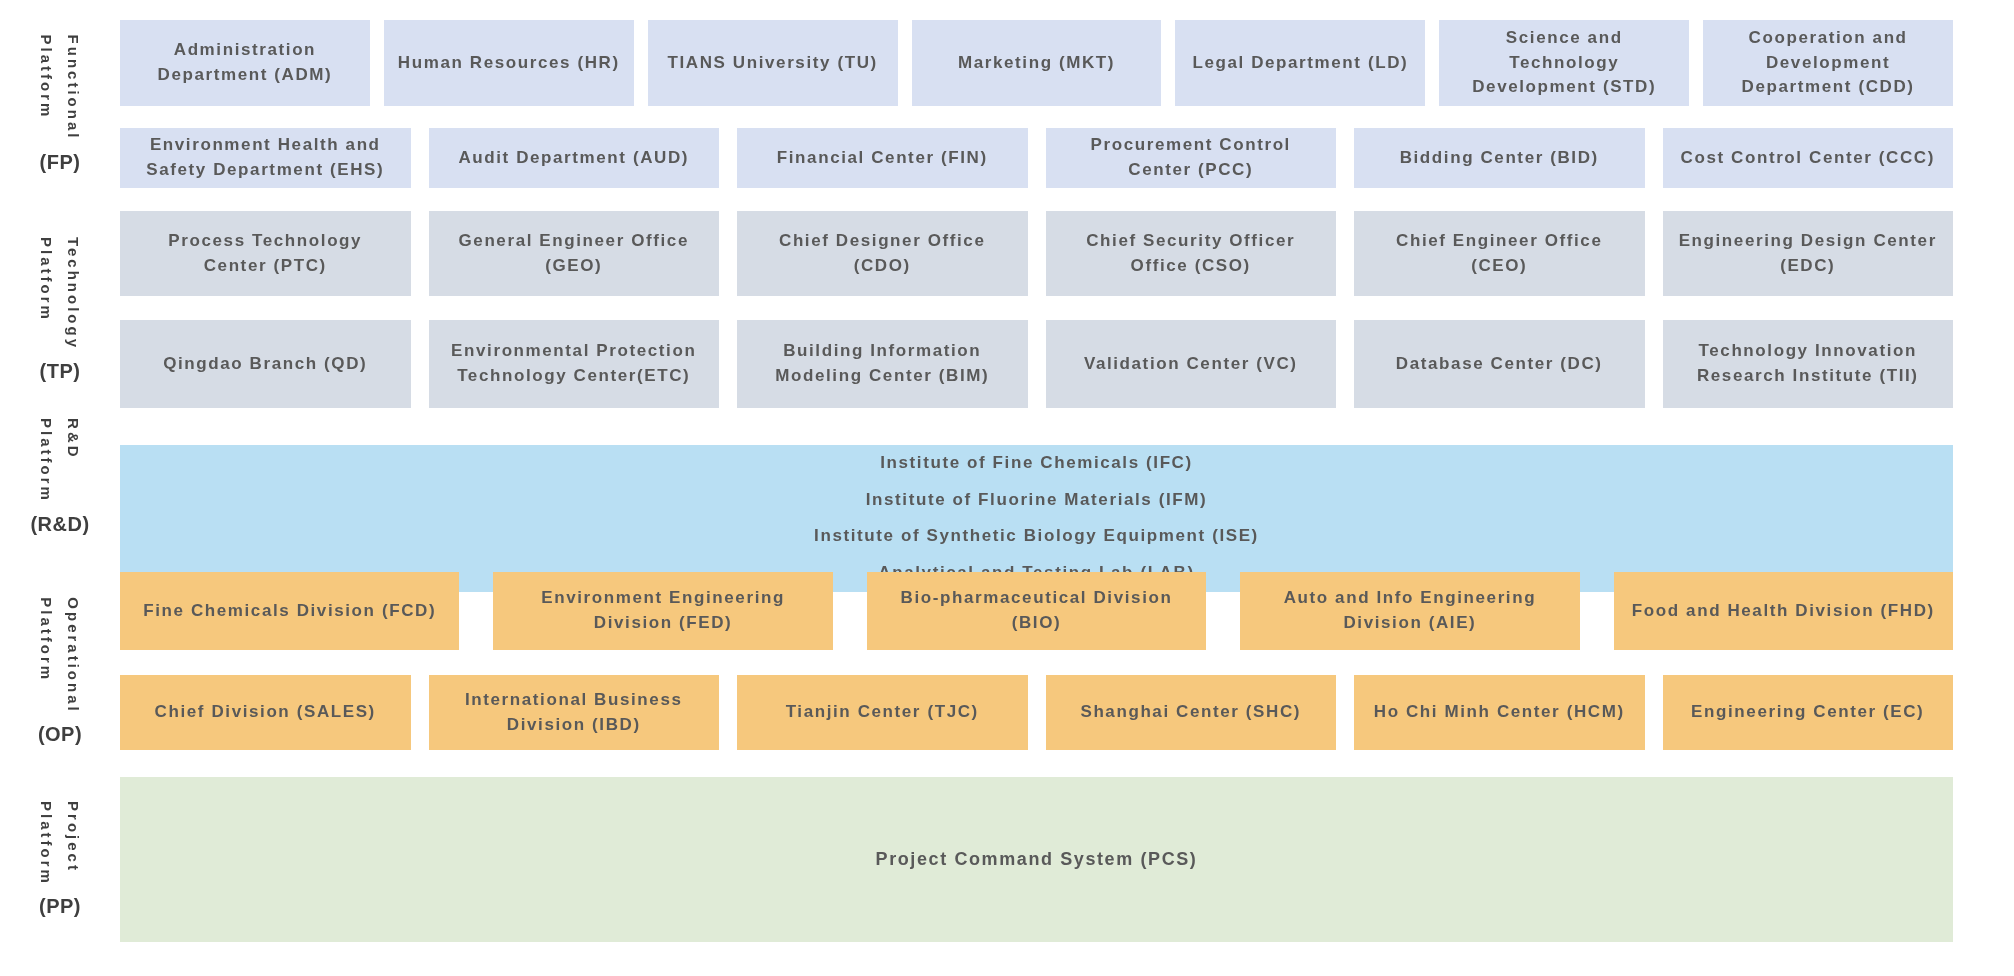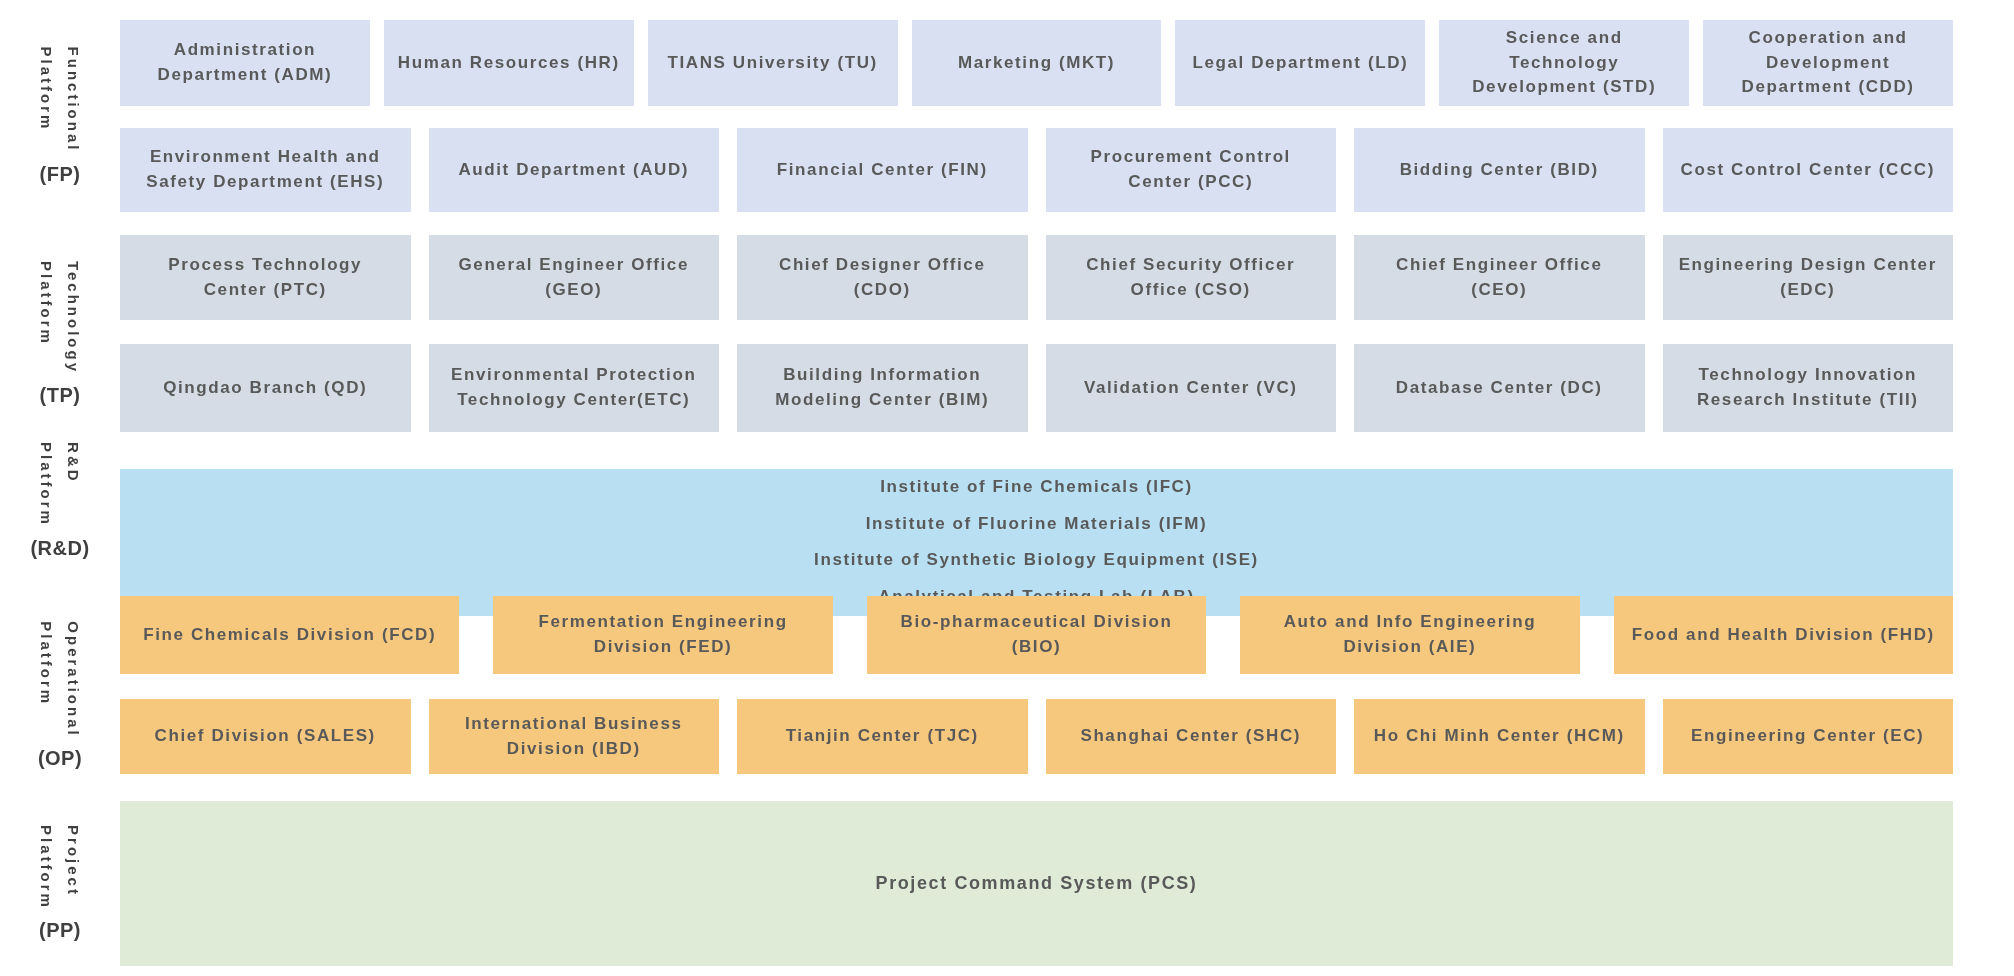--- a/index.html
+++ b/index.html
@@ -39,21 +39,21 @@
   .row-1 { column-gap:0; }
   .box {
     flex:1; display:flex; align-items:center; justify-content:center;
     text-align:center; box-sizing:border-box; padding:6px 14px;
     font-weight:700; font-size:17px; letter-spacing:1.6px; line-height:1.45;
     color:var(--box_text,#595959);
   }
   
   .group-fp { margin-top:20px; }
   .group-fp .r1 { height:86px; }
-  .group-fp .r2 { height:84px; margin-top:22px; }
+  .group-fp .r2 { height:60px; margin-top:22px; }
   .group-fp .box { background:var(--fp_box,#D8E0F2); }
   
   .group-tp { margin-top:23px; }
   .group-tp .r3 { height:85px; }
   .group-tp .r4 { height:88px; margin-top:24px; }
   .group-tp .box { background:var(--tp_box,#D6DCE5); }
   
   .group-rd { margin-top:37px; }
   .group-rd .r5 { height:70px; }
   .group-rd .box { background:var(--rd_box,#B9DFF3); }
@@ -159,21 +159,21 @@
         <div class="v-label">
           <span class="v-line">Operational</span>
           <span class="v-line">Platform</span>
         </div>
         <div class="abbr">(OP)</div>
       </div>
     </div>
     <div class="rows">
       <div class="box-row row-6 r6">
         <div class="box">Fine Chemicals Division (FCD)</div>
-        <div class="box">Fermentation Engineering Division (FED)</div>
+        <div class="box">Environment Engineering Division (FED)</div>
         <div class="box">Bio-pharmaceutical Division (BIO)</div>
         <div class="box">Auto and Info Engineering Division (AIE)</div>
         <div class="box">Food and Health Division (FHD)</div>
       </div>
       <div class="box-row row-6 r7">
         <div class="box">Chief Division (SALES)</div>
         <div class="box">International Business Division (IBD)</div>
         <div class="box">Tianjin Center (TJC)</div>
         <div class="box">Shanghai Center (SHC)</div>
         <div class="box">Ho Chi Minh Center (HCM)</div>

